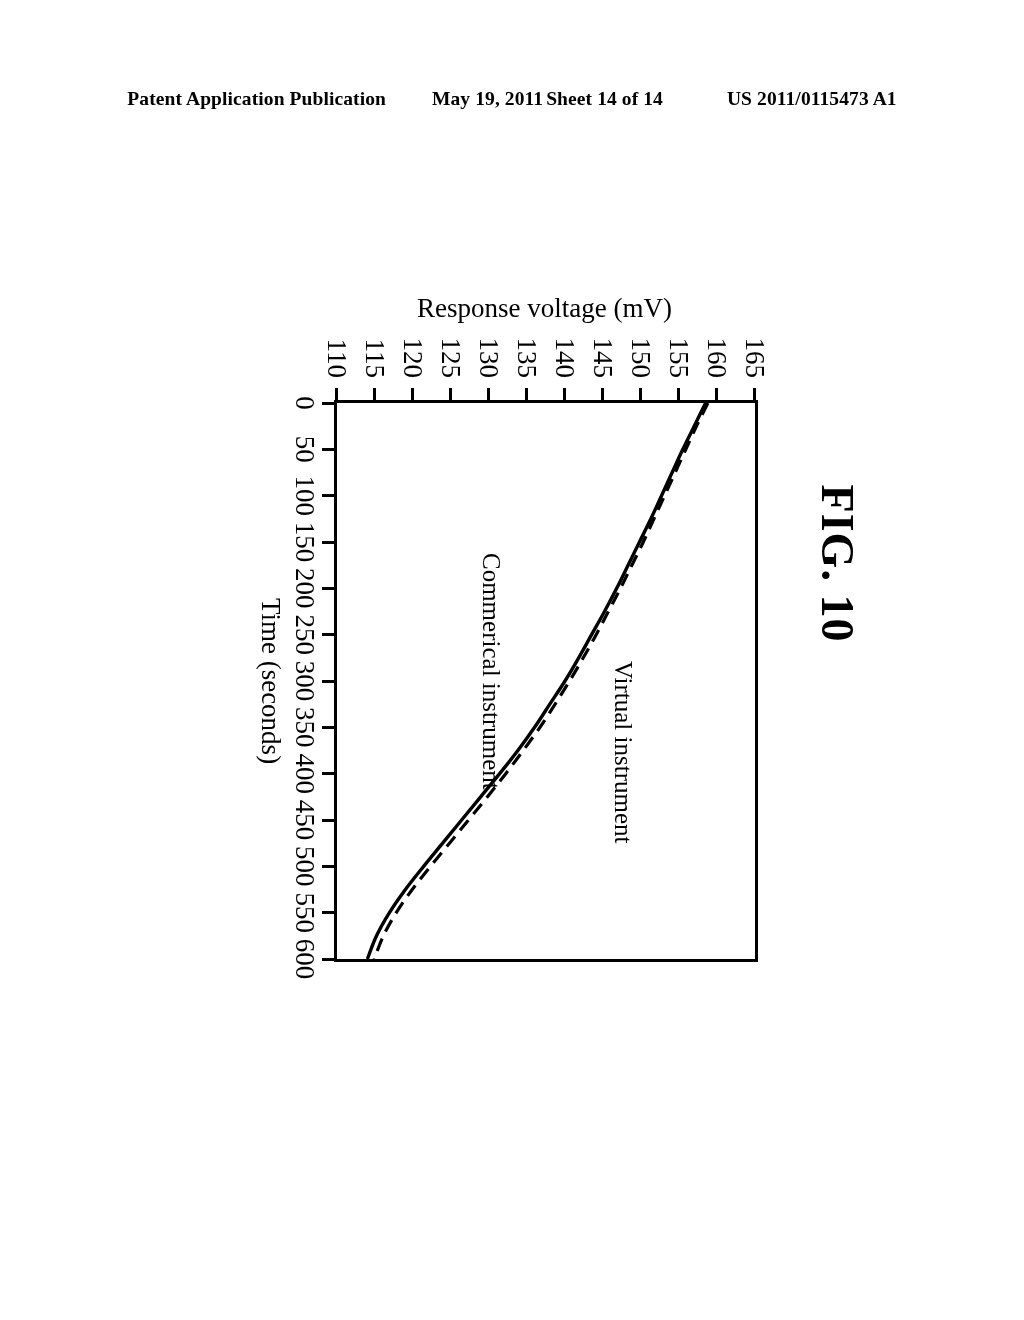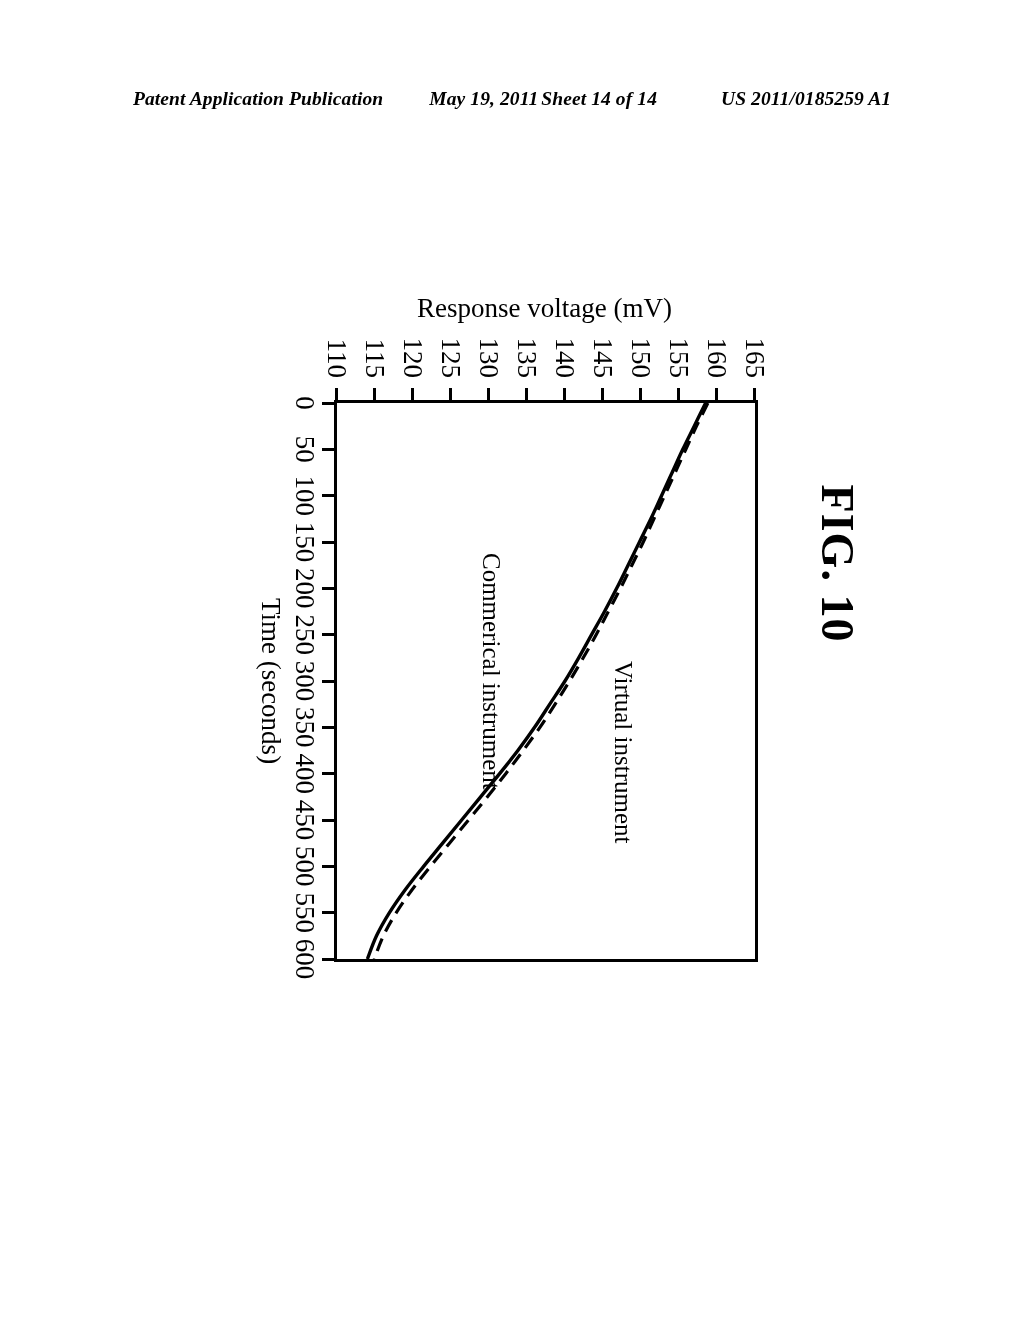--- a/index.html
+++ b/index.html
@@ -16,21 +16,20 @@
   .page-header{
     position:absolute;
     top:88px;left:0;width:1024px;
     display:flex;
     justify-content:center;
     align-items:flex-end;
     font-weight:bold;
     font-size:19.5px;
     letter-spacing:0.1px;
     white-space:nowrap;
-    font-style:italic;
   }
   .page-header .hdr-pub{margin-right:46px;}
   .page-header .hdr-date{margin-right:3px;}
   .page-header .hdr-sheet{margin-right:64px;}
 
   
   .figure-area{
     position:absolute;
     left:0;top:0;width:1024px;height:1320px;
   }
@@ -140,21 +139,21 @@
     transform-origin:center center;
   }
 </style>
 </head>
 <body>
 
 <div class="page-header">
   <span class="hdr-pub">Patent Application Publication</span>
   <span class="hdr-date">May 19, 2011</span>
   <span class="hdr-sheet">Sheet 14 of 14</span>
-  <span class="hdr-doc">US 2011/0185259 A1</span>
+  <span class="hdr-doc">US 2011/0115473 A1</span>
 </div>
 
 <div class="figure-area">
 
   <div class="chart-rot">
     <div class="chart-inner">
 
       <div class="plot-frame">
         <svg class="plot-svg" id="curves-svg" width="556" height="418" viewBox="0 0 556 418">
             <path d="M0.00,47.12 C3.86,49.02 15.44,54.85 23.17,58.52 C30.89,62.19 38.61,65.61 46.33,69.16 C54.06,72.71 61.78,76.25 69.50,79.80 C77.22,83.35 84.94,86.89 92.67,90.44 C100.39,93.99 108.11,97.53 115.83,101.08 C123.56,104.63 131.28,108.05 139.00,111.72 C146.72,115.39 154.44,119.32 162.17,123.12 C169.89,126.92 177.61,130.59 185.33,134.52 C193.06,138.45 200.78,142.63 208.50,146.68 C216.22,150.73 223.94,154.66 231.67,158.84 C239.39,163.02 247.11,167.33 254.83,171.76 C262.56,176.19 270.28,180.75 278.00,185.44 C285.72,190.13 293.44,194.94 301.17,199.88 C308.89,204.82 316.61,209.76 324.33,215.08 C332.06,220.40 339.78,226.10 347.50,231.80 C355.22,237.50 362.94,243.33 370.67,249.28 C378.39,255.23 386.11,261.31 393.83,267.52 C401.56,273.73 409.28,280.19 417.00,286.52 C424.72,292.85 432.44,299.19 440.17,305.52 C447.89,311.85 455.61,318.31 463.33,324.52 C471.06,330.73 478.78,337.06 486.50,342.76 C494.22,348.46 501.94,353.91 509.67,358.72 C517.39,363.53 525.11,367.97 532.83,371.64 C540.56,375.31 552.14,379.24 556.00,380.76" fill="none" stroke="#000000" stroke-width="3.2" stroke-dasharray="13,8" stroke-linecap="butt"></path>

